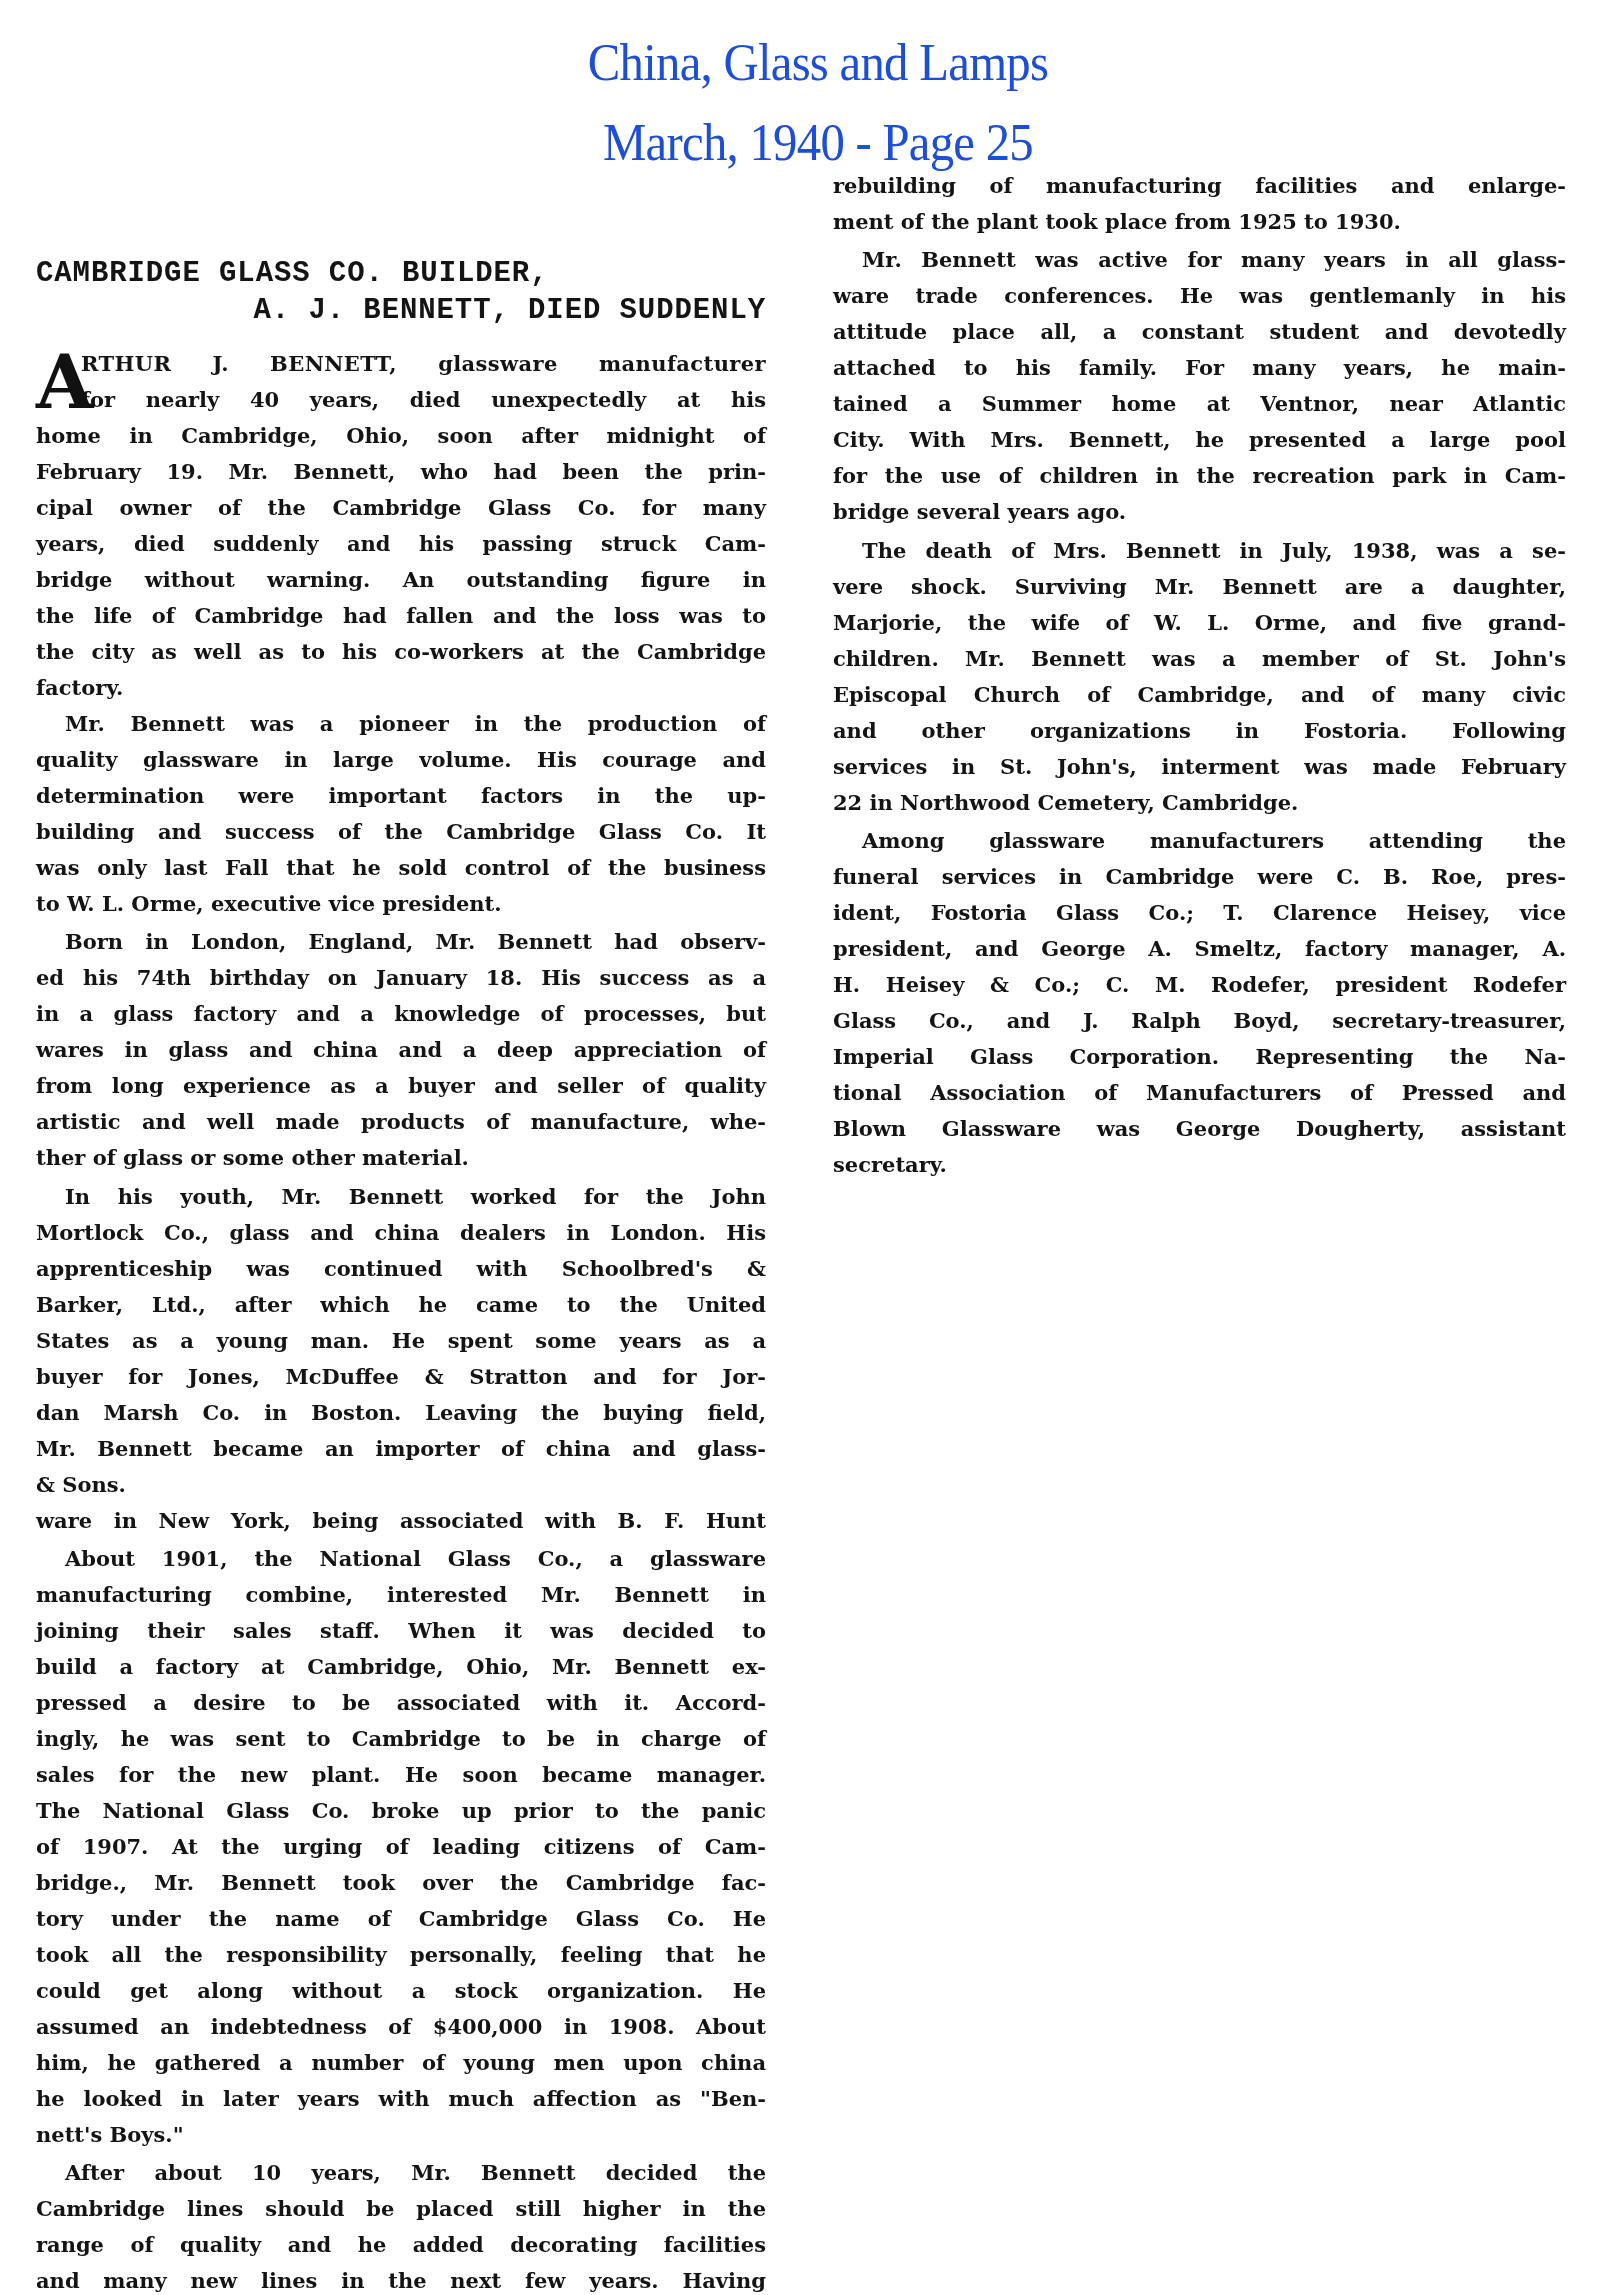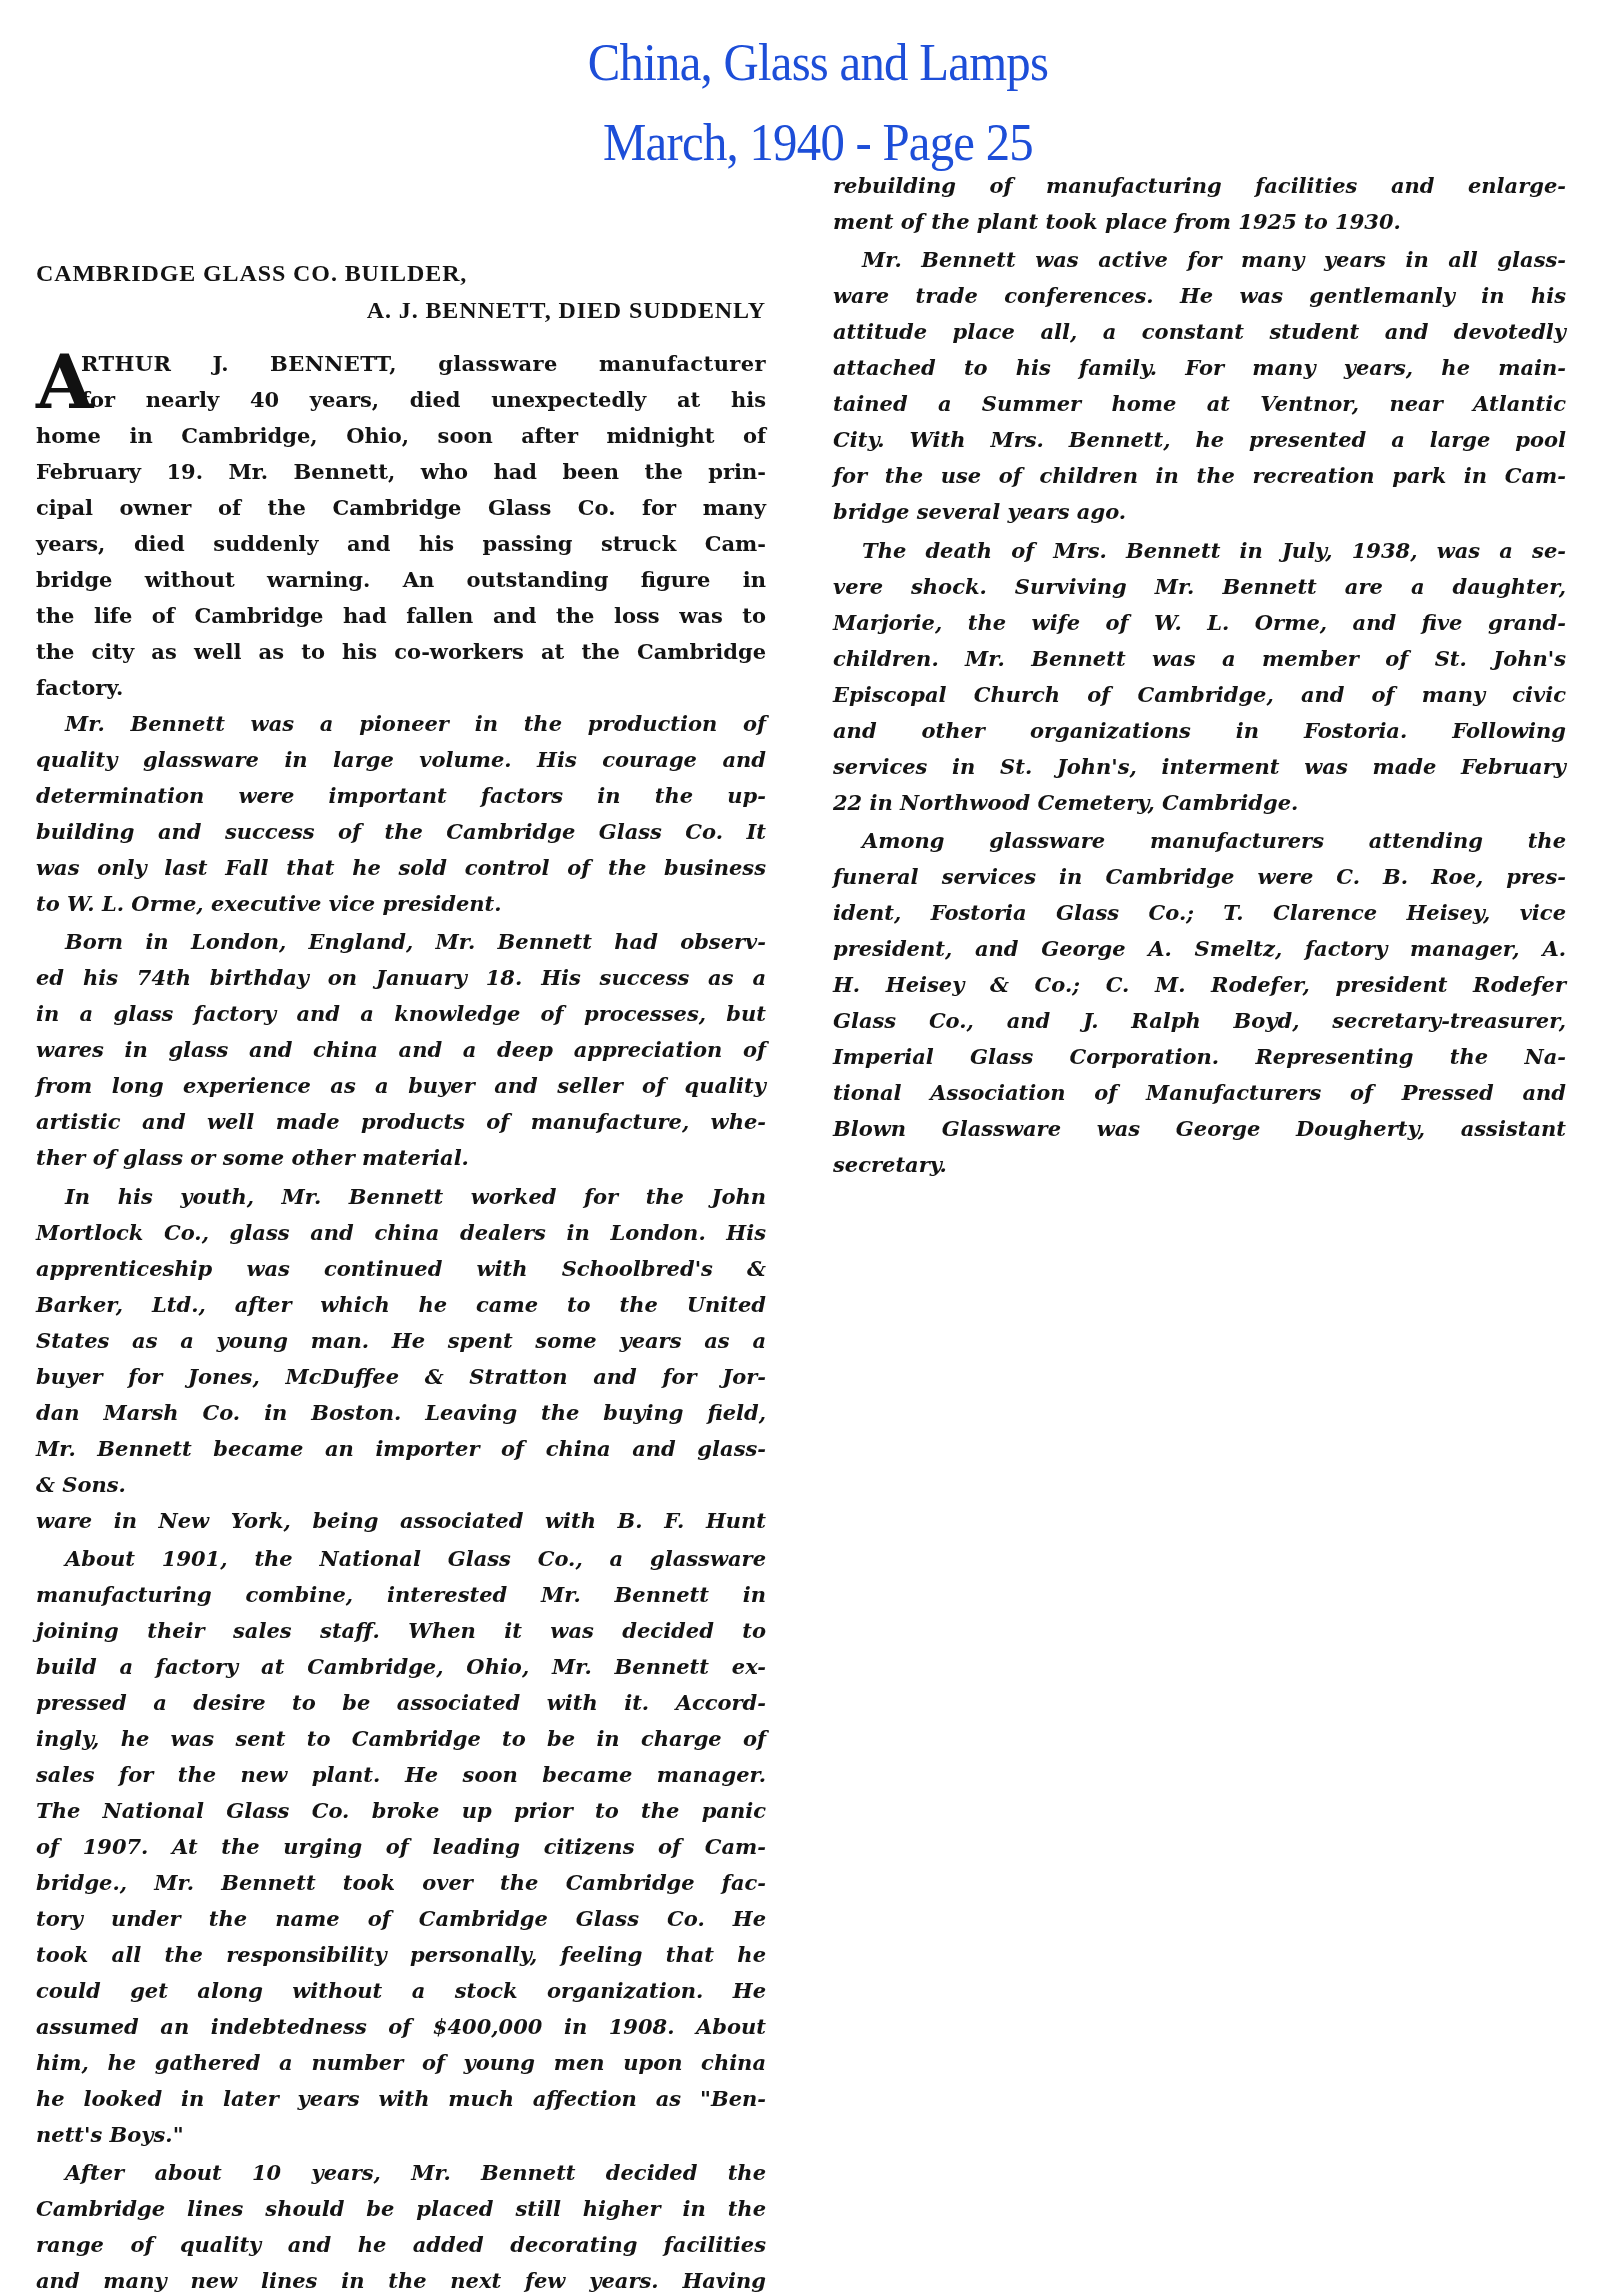--- a/index.html
+++ b/index.html
@@ -4,24 +4,24 @@
 <style>
   html, body { margin: 0; padding: 0; background: #ffffff; }
   body { width: 1608px; height: 2295px; position: relative; overflow: hidden; color: #111111; }
   .masthead { position: absolute; left: 14px; top: 21.6px; width: 1608px; text-align: center;
     font-family: "Liberation Serif", serif; font-size: 53px; line-height: 80px; color: #1d4ed8; letter-spacing: -0.8px; }
   .masthead div { transform: scaleX(0.92); }
   .col { position: absolute; font-family: "DejaVu Serif", serif; font-weight: bold;
     font-size: 21px; line-height: 36px; color: #141414; }
   .col.left { left: 36px; top: 255px; width: 730px; }
   .col.right { left: 833px; top: 168px; width: 733px; }
-  .headline { font-family: Liberation Serif, serif; font-weight: bold; font-size: 24px; letter-spacing: 0.9px; line-height: 37px; }
+  .headline { font-family: Liberation Mono, monospace; font-weight: bold; font-size: 29px; letter-spacing: 0.9px; line-height: 37px; }
   .headline .h1 { text-align: left; }
   .headline .h2 { text-align: right; }
-  .para { margin: 0 0 2.3px 0; font-style: italic; }
+  .para { margin: 0 0 2.3px 0; }
   .line { display: block; white-space: nowrap; text-align: justify; text-align-last: justify; height: 36px; overflow: visible; }
   .line.last { text-align-last: left; }
   .line.indent { padding-left: 29px; }
   .lead { position: relative; margin-top: 17px; }
   .dropcap { position: absolute; left: 0; top: 4.6px; font-family: "DejaVu Serif", serif; font-weight: bold;
     font-size: 74px; line-height: 62px; color: #111; }
   .lead .line.dc { padding-left: 45px; }
   .lead .line.dc.first { letter-spacing: 0.4px; }
 </style>
 </head>

